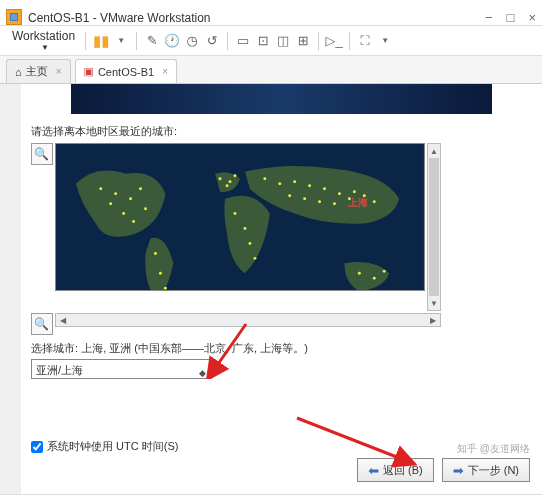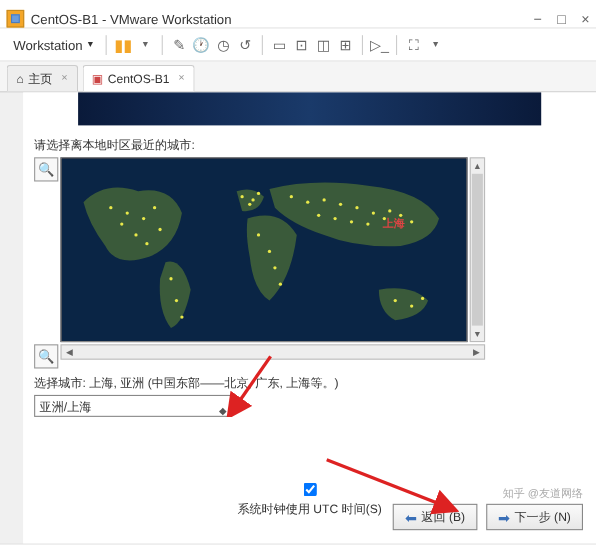--- a/index.html
+++ b/index.html
@@ -4,49 +4,49 @@
 <style>
 * { box-sizing: border-box; margin: 0; padding: 0; font-family: "Microsoft YaHei", sans-serif; }
 body { width: 542px; height: 500px; background: #f0f0f0; font-size: 11px; color: #333; overflow: hidden; }
 .titlebar { height: 26px; display: flex; align-items: flex-end; padding: 0 6px; background: #fff; border-bottom: 1px solid #ddd; }
 .titlebar .icon { width: 16px; height: 16px; background: #f4a628; border: 1px solid #c78b20; margin-right: 6px; position: relative; }
 .titlebar .icon::after { content: ""; position: absolute; inset: 3px; border: 1px solid #4a7cbf; background: #6a9cdc; }
 .titlebar .title { flex: 1; font-size: 12px; }
 .titlebar .winbtns { display: flex; gap: 14px; }
 .titlebar .winbtns span { cursor: pointer; font-size: 13px; color: #666; }
 .menubar { height: 30px; display: flex; align-items: center; padding: 0 8px; background: #fff; border-bottom: 1px solid #ddd; gap: 2px; }
-.menubar .menuitem { font-size: 12px; padding: 2px 4px; display: flex; align-items: center; cursor: pointer; }
+.menubar .menuitem { font-size: 12px; padding: 2px 4px; display: flex; align-items: center; cursor: pointer; flex-direction: column; }
 .menubar .menuitem .caret { font-size: 8px; margin-left: 3px; }
 .menubar .sep { width: 1px; height: 18px; background: #ccc; margin: 0 4px; }
 .menubar .tool { width: 18px; height: 18px; display: flex; align-items: center; justify-content: center; cursor: pointer; font-size: 13px; color: #666; }
 .menubar .tool.orange { color: #f4a628; font-size: 15px; }
 .tabbar { height: 28px; display: flex; align-items: flex-end; padding: 0 6px; background: #f5f5f5; border-bottom: 1px solid #ccc; }
 .tab { height: 24px; display: flex; align-items: center; padding: 0 8px; background: #fff; border: 1px solid #ccc; border-bottom: none; border-radius: 3px 3px 0 0; margin-right: 4px; font-size: 11px; cursor: pointer; gap: 4px; }
 .tab.inactive { background: #eee; }
 .tab .close { font-size: 10px; color: #999; margin-left: 4px; }
 .content { background: #fff; padding: 0 10px; height: 410px; position: relative; margin-left: 21px; }
 .banner { height: 30px; background: linear-gradient(90deg, #0a1a3a, #1a3a6a, #0a1a3a); margin: 0 40px 10px; }
 .prompt { font-size: 11px; margin: 6px 0 4px; }
 .maparea { display: flex; gap: 2px; }
 .lefttools { display: flex; flex-direction: column; gap: 2px; }
 .maptool { width: 22px; height: 22px; border: 1px solid #999; background: #f8f8f8; display: flex; align-items: center; justify-content: center; cursor: pointer; font-size: 12px; }
-.mapframe { width: 370px; height: 168px; border: 1px solid #888; position: relative; overflow: hidden; background: #0f172a; }
+.mapframe { width: 370px; height: 148px; border: 1px solid #888; position: relative; overflow: hidden; background: #e5e5e5; }
 .world { position: absolute; inset: 0; }
 .mapframe .marker { position: absolute; color: #d44; font-size: 10px; font-weight: bold; }
 .scrollbar-v { width: 14px; height: 168px; background: #eee; border: 1px solid #bbb; position: relative; }
 .scrollbar-v .thumb { position: absolute; top: 14px; bottom: 14px; left: 1px; right: 1px; background: #ccc; }
 .scrollbar-v .arr { position: absolute; left: 0; right: 0; height: 14px; display: flex; align-items: center; justify-content: center; font-size: 8px; color: #666; }
 .scrollbar-h { height: 14px; background: #eee; border: 1px solid #bbb; margin-left: 24px; margin-top: 2px; width: 386px; position: relative; }
 .scrollbar-h .arr { position: absolute; top: 0; bottom: 0; width: 14px; display: flex; align-items: center; justify-content: center; font-size: 8px; color: #666; }
 .cityrow { font-size: 11px; margin: 6px 0 3px; }
 .selectwrap { display: flex; align-items: center; gap: 4px; position: relative; }
 .select { width: 180px; height: 20px; border: 1px solid #888; padding: 0 4px; font-size: 11px; display: flex; align-items: flex-end; justify-content: space-between; cursor: pointer; background: #fff; }
 .select .dd { font-size: 9px; color: #555; }
 .redarrow { position: absolute; pointer-events: none; }
-.utc { margin-top: 60px; font-size: 11px; display: flex; align-items: center; gap: 4px; flex-direction: column; }
+.utc { margin-top: 60px; font-size: 11px; display: flex; align-items: center; gap: 4px; }
 .utc input { width: 12px; height: 12px; }
 .btnrow { position: absolute; right: 12px; bottom: 12px; display: flex; gap: 8px; }
 .btn { height: 24px; padding: 0 10px; border: 1px solid #888; background: linear-gradient(#fafafa, #e8e8e8); display: flex; align-items: center; gap: 4px; font-size: 11px; cursor: pointer; }
 .btn .arrow { color: #3a6fb7; font-size: 13px; }
 .footer { height: 24px; background: #fff; border-top: 1px solid #ddd; display: flex; align-items: center; padding: 0 8px; font-size: 11px; color: #555; }
 .watermark { position: absolute; right: 12px; bottom: 38px; font-size: 10px; color: #aaa; }
 </style>
 </head>
 <body>
 

